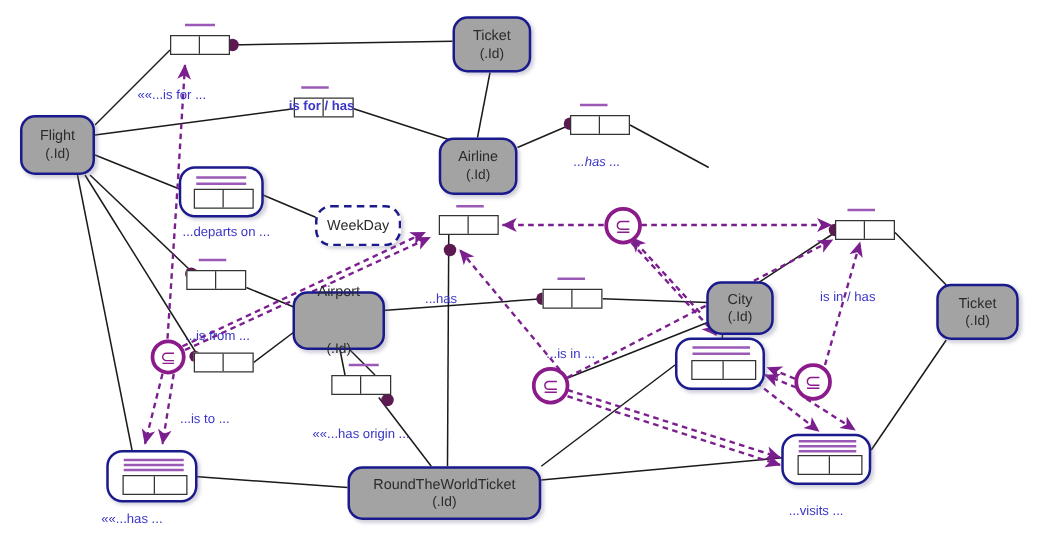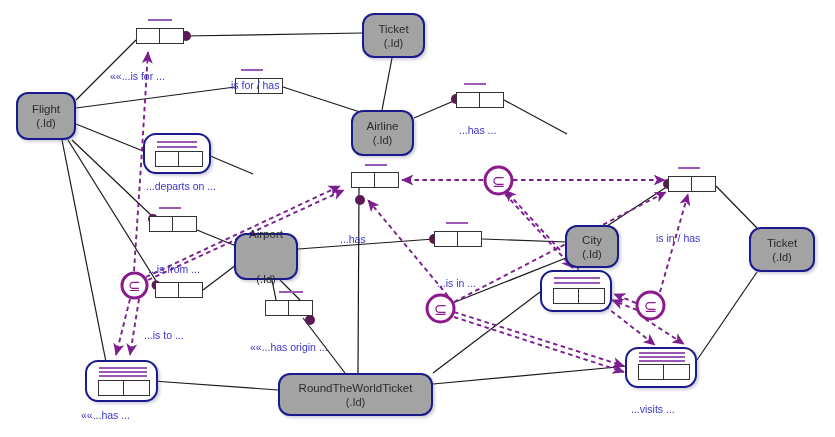--- a/index.html
+++ b/index.html
@@ -166,40 +166,43 @@
   <div class="entity" style="left:362px;top:13px;width:63px;height:45px;">
     <div class="n">Ticket</div>
     <div class="r">(.Id)</div>
   </div>
 
   <div class="entity" style="left:351px;top:110px;width:63px;height:46px;">
     <div class="n">Airline</div>
     <div class="r">(.Id)</div>
   </div>
 
-  <div class="entity" style="left:234px;top:233px;width:64px;height:47px;gap:31px;">
+  <div class="entity" style="left:234px;top:233px;width:74px;height:47px;gap:31px;">
     <div class="n">Airport</div>
     <div class="r">(.Id)</div>
   </div>
 
   <div class="entity" style="left:565px;top:225px;width:54px;height:43px;">
     <div class="n">City</div>
     <div class="r">(.Id)</div>
   </div>
 
   <div class="entity" style="left:749px;top:227px;width:66px;height:45px;">
     <div class="n">Ticket</div>
     <div class="r">(.Id)</div>
   </div>
 
   <div class="entity" style="left:278px;top:373px;width:155px;height:43px;">
     <div class="n">RoundTheWorldTicket</div>
     <div class="r">(.Id)</div>
   </div>
 
+  <div class="valuetype" style="left:252px;top:164px;width:69px;height:33px;">
+    <div class="n">WeekDay</div>
+  </div>
 
 
   <div class="fact" style="left:136px;top:28px;width:48px;">
     <div class="uc" style="left:12px;top:-9px;width:24px;"></div>
     <div class="roles" style="width:48px;">
       <div class="cell" style="width:50%;"></div>
       <div class="cell" style="width:50%;"></div>
     </div>
   </div>
 
@@ -318,22 +321,22 @@
     <circle cx="15.5" cy="15.5" r="13.5" fill="#fff" stroke="#8b1a8b" stroke-width="3"></circle>
     <text x="15.5" y="21.5" text-anchor="middle" font-family="DejaVu Sans, sans-serif" font-size="16" fill="#8b1a8b">⊆</text>
   </svg>
 
   <svg class="subset" style="left:635px;top:290px;" width="31" height="31" viewBox="0 0 31 31">
     <circle cx="15.5" cy="15.5" r="13.5" fill="#fff" stroke="#8b1a8b" stroke-width="3"></circle>
     <text x="15.5" y="21.5" text-anchor="middle" font-family="DejaVu Sans, sans-serif" font-size="16" fill="#8b1a8b">⊆</text>
   </svg>
 
   <div class="lbl" style="left:110px;top:70px;">««...is for ...</div>
-  <div class="lbl" style="left:231px;top:79px;">is for / has</div>
-  <div class="lbl" style="left:459px;top:124px;">...has ...</div>
+  <div class="lbl" style="left:231px;top:79px;font-weight:bold;">is for / has</div>
+  <div class="lbl" style="left:459px;top:124px;font-style:italic;">...has ...</div>
   <div class="lbl" style="left:148px;top:263px;">...is from ...</div>
   <div class="lbl" style="left:250px;top:341px;">««...has origin ...</div>
   <div class="lbl" style="left:340px;top:233px;">...has</div>
   <div class="lbl" style="left:437px;top:277px;">...is in ...</div>
   <div class="lbl" style="left:656px;top:232px;">is in / has</div>
 
   <div class="lbl" style="left:146px;top:180px;">...departs on ...</div>
   <div class="lbl" style="left:81px;top:409px;">««...has ...</div>
   <div class="lbl" style="left:631px;top:403px;">...visits ...</div>
 

